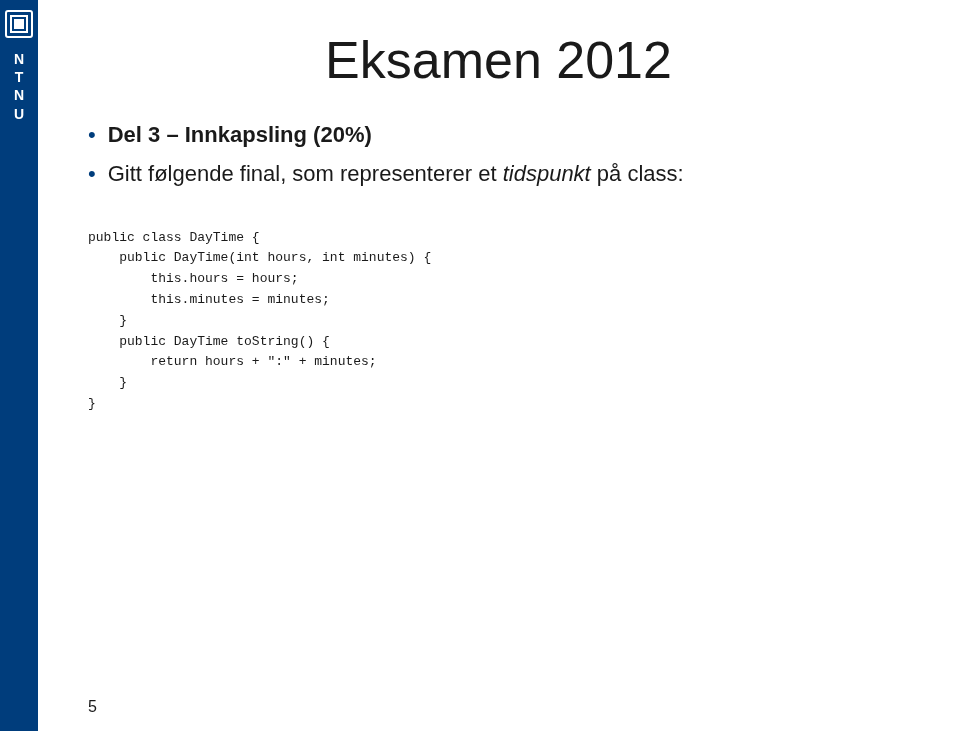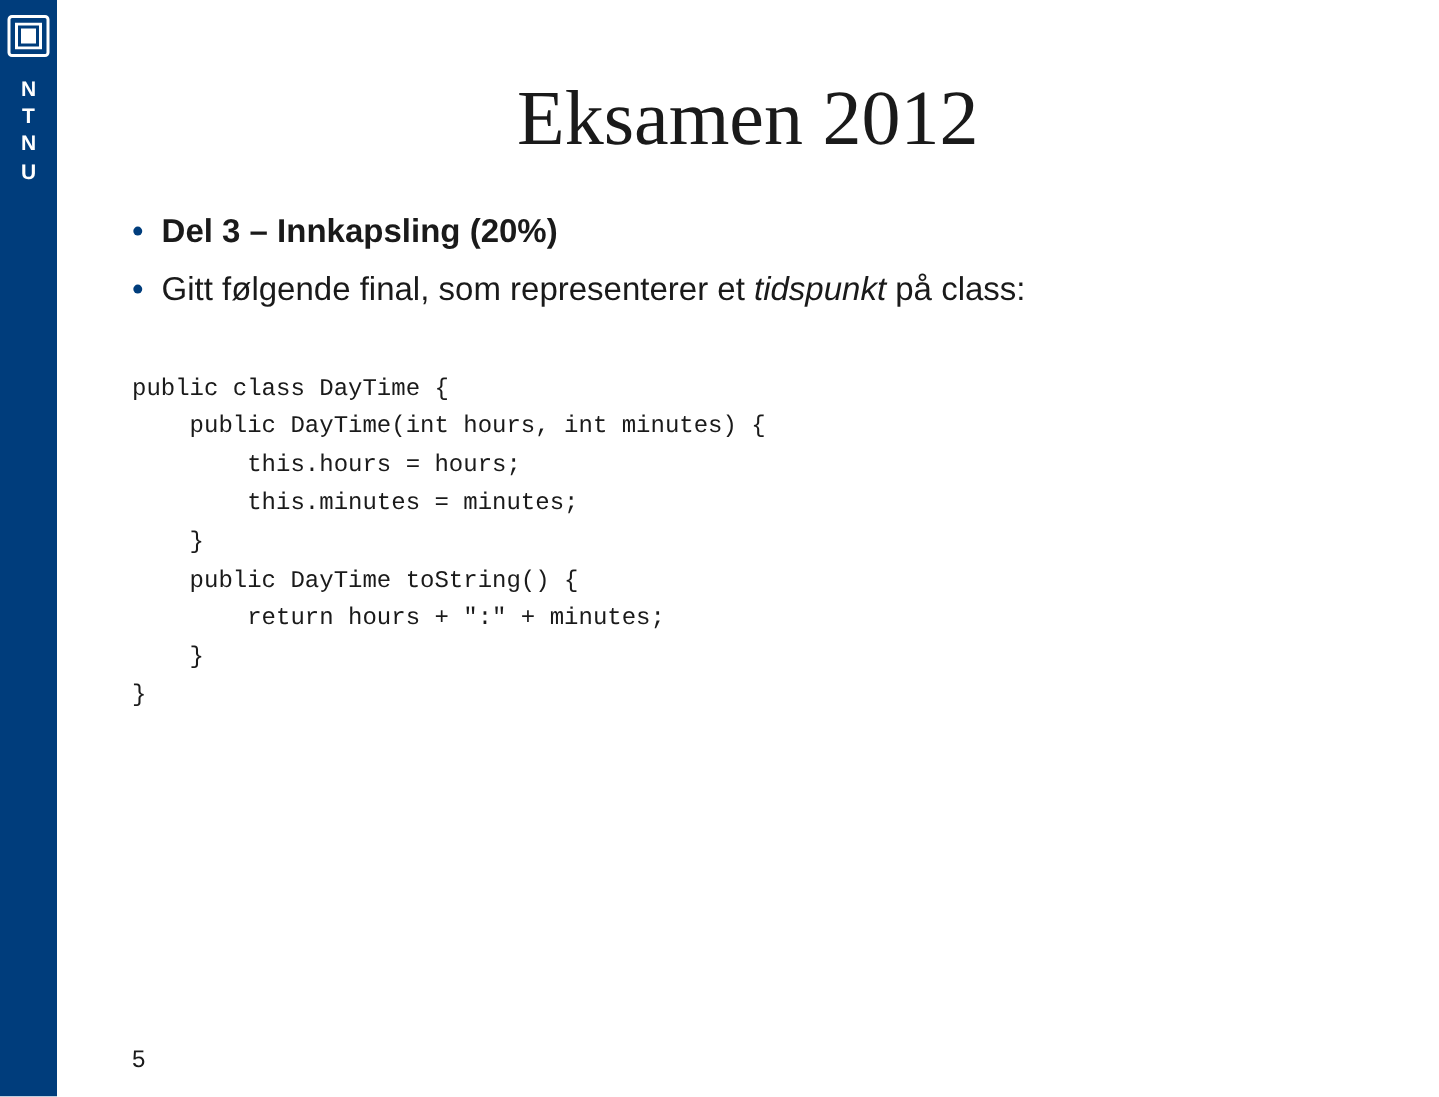--- a/index.html
+++ b/index.html
@@ -69,24 +69,23 @@
       flex-direction: column;
       position: relative;
     }
 
     
     .slide-title {
       font-size: 52px;
       font-weight: normal;
       color: #1a1a1a;
       margin-bottom: 30px;
-      font-family: Liberation Serif, serif;
+      font-family: Liberation Sans, sans-serif;
       text-align: center;
       width: 100%;
-      margin-top: 20px;
     }
 
     
     .bullet-section {
       margin-bottom: 20px;
     }
 
     .bullet-item {
       display: flex;
       align-items: flex-start;
@@ -113,21 +112,21 @@
       font-style: italic;
     }
 
     .bullet-text strong {
       font-weight: bold;
     }
 
     
     .code-block {
       font-family: 'Courier New', Courier, monospace;
-      font-size: 16px;
+      font-size: 13px;
       color: #1a1a1a;
       line-height: 1.6;
       margin-top: 10px;
     }
 
     .code-line {
       white-space: pre;
       display: block;
     }
 

